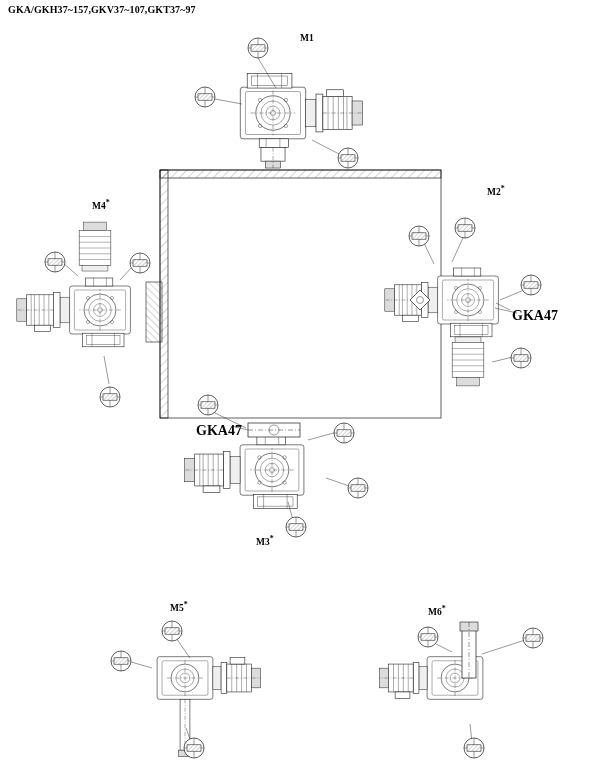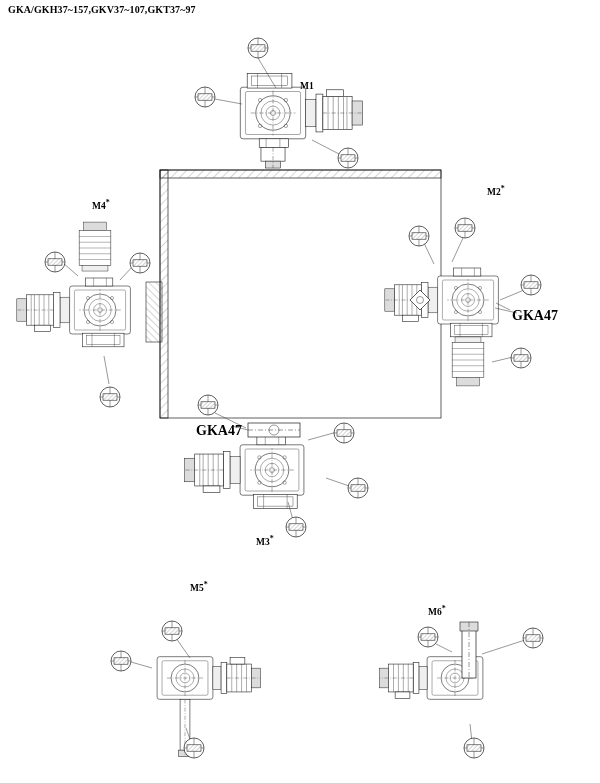--- a/index.html
+++ b/index.html
@@ -326,29 +326,29 @@
     <g>
         <use href="#balloon" transform="translate(474,748)"></use>
       </g>
 
     <g>
       <line x1="510" y1="310" x2="496" y2="303" class="ln-thin"></line>
       <line x1="232" y1="426" x2="248" y2="430" class="ln-thin"></line>
     </g>
   </svg>
 
-  <div class="mlabel" style="left:300px; top:33px;margin-top:48px;"><span>M1</span></div>
+  <div class="mlabel" style="left:300px; top:33px;"><span>M1</span></div>
 
   <div class="mlabel" style="left:487px; top:184px;"><span>M2</span><span class="star">*</span></div>
 
   <div class="mlabel" style="left:256px; top:534px;"><span>M3</span><span class="star">*</span></div>
 
   <div class="mlabel" style="left:92px; top:198px;"><span>M4</span><span class="star">*</span></div>
 
-  <div class="mlabel" style="left:170px; top:580px;margin-left:20px;"><span>M5</span><span class="star">*</span></div>
+  <div class="mlabel" style="left:170px; top:600px;"><span>M5</span><span class="star">*</span></div>
 
   <div class="mlabel" style="left:428px; top:604px;text-align:right;"><span>M6</span><span class="star">*</span></div>
 
   <div class="gkalabel" style="left:512px; top:308px;">GKA47</div>
 
   <div class="gkalabel" style="left:196px; top:423px;">GKA47</div>
 
 </div>
 
 </body></html>

